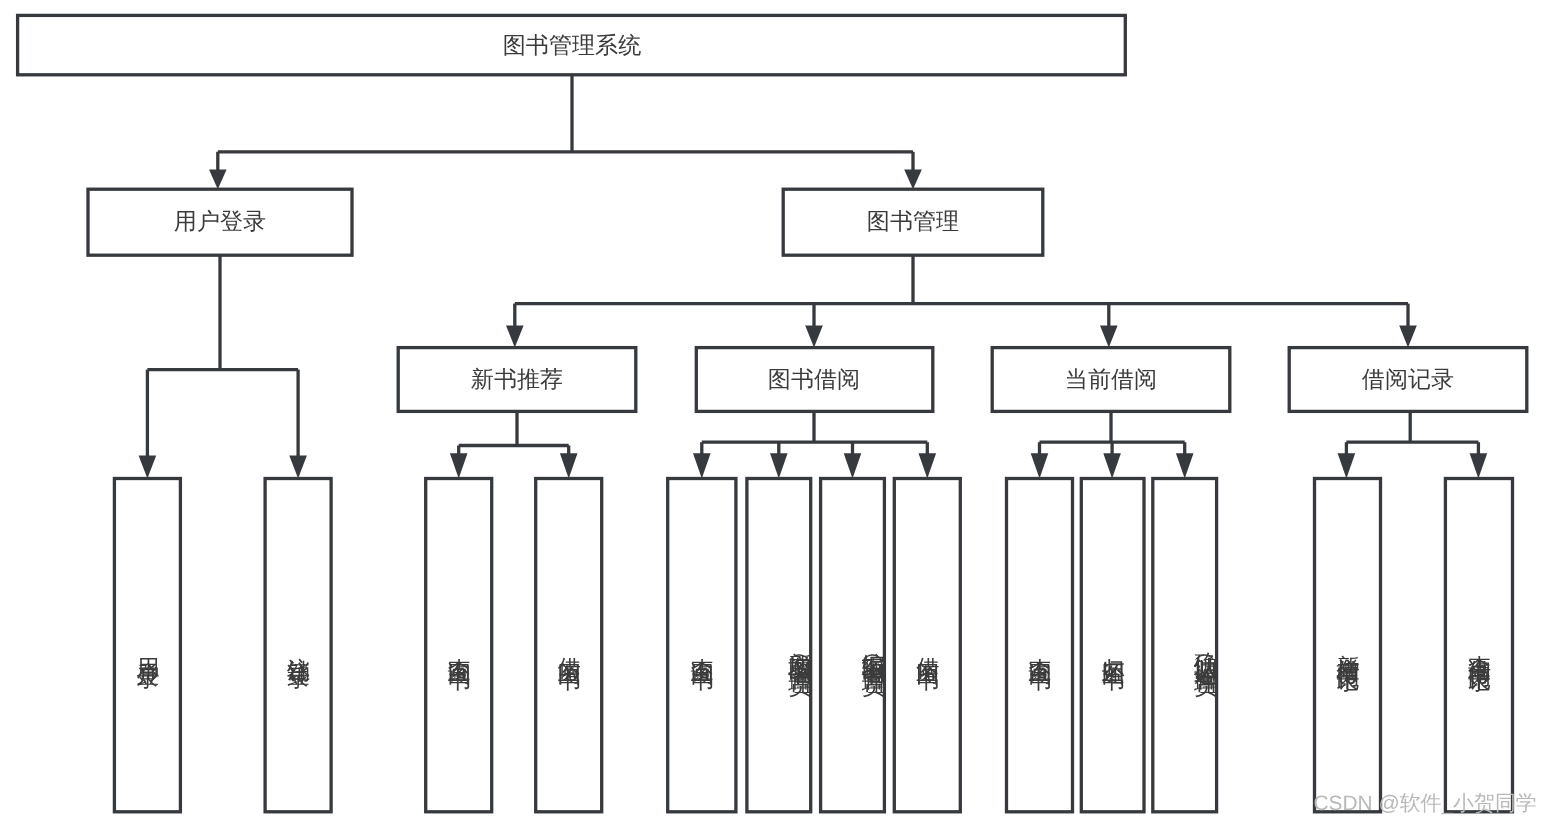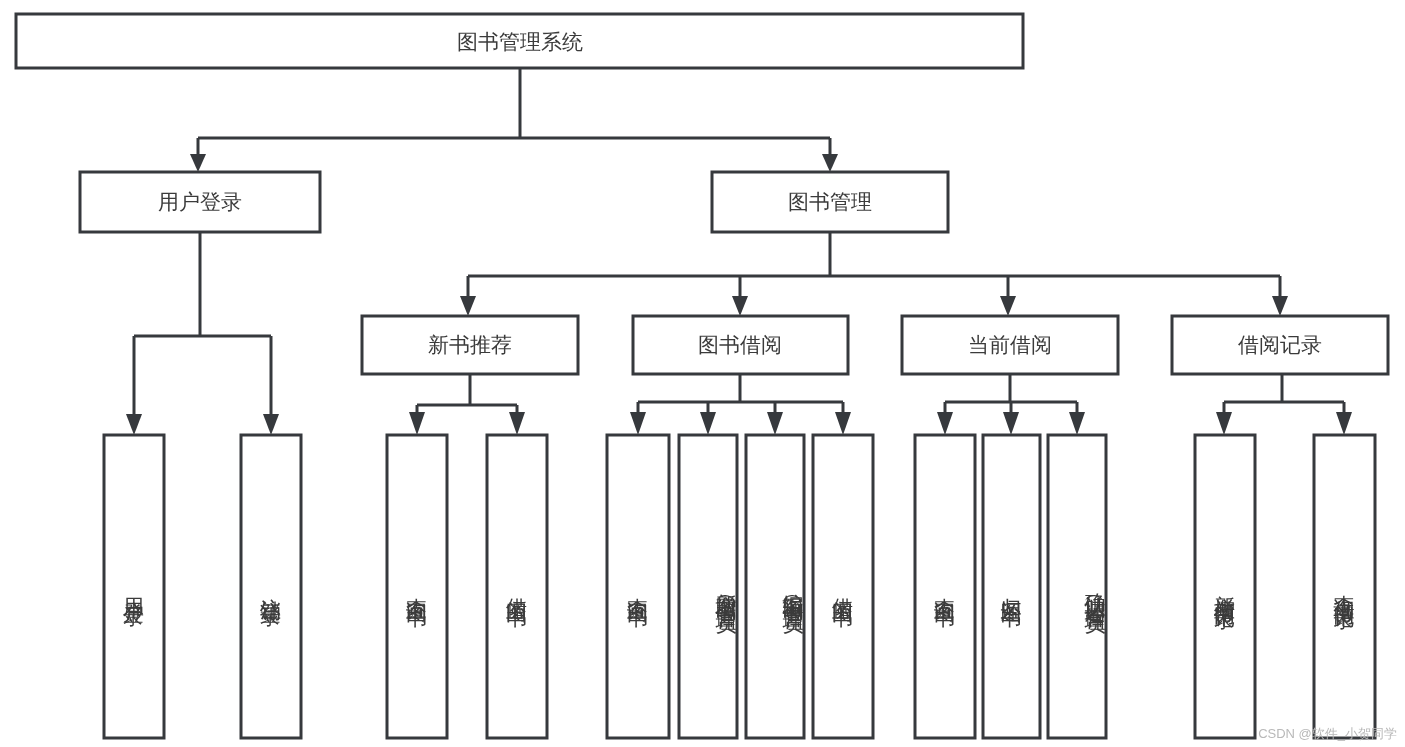--- a/index.html
+++ b/index.html
@@ -60,21 +60,21 @@
     align-items: center;
     justify-content: center;
     white-space: nowrap;
     pointer-events: none;
   }
   .watermark {
     position: absolute;
     right: 8px;
     bottom: 4px;
     font-family: "Liberation Sans", "DejaVu Sans", sans-serif;
-    font-size: 13px;
+    font-size: 19px;
     color: #b9b9b9;
     white-space: nowrap;
   }
 </style>
 </head>
 <body>
 
 <div id="diagram-root">
 
   <svg id="tree-svg" viewBox="0 0 1405 747">

